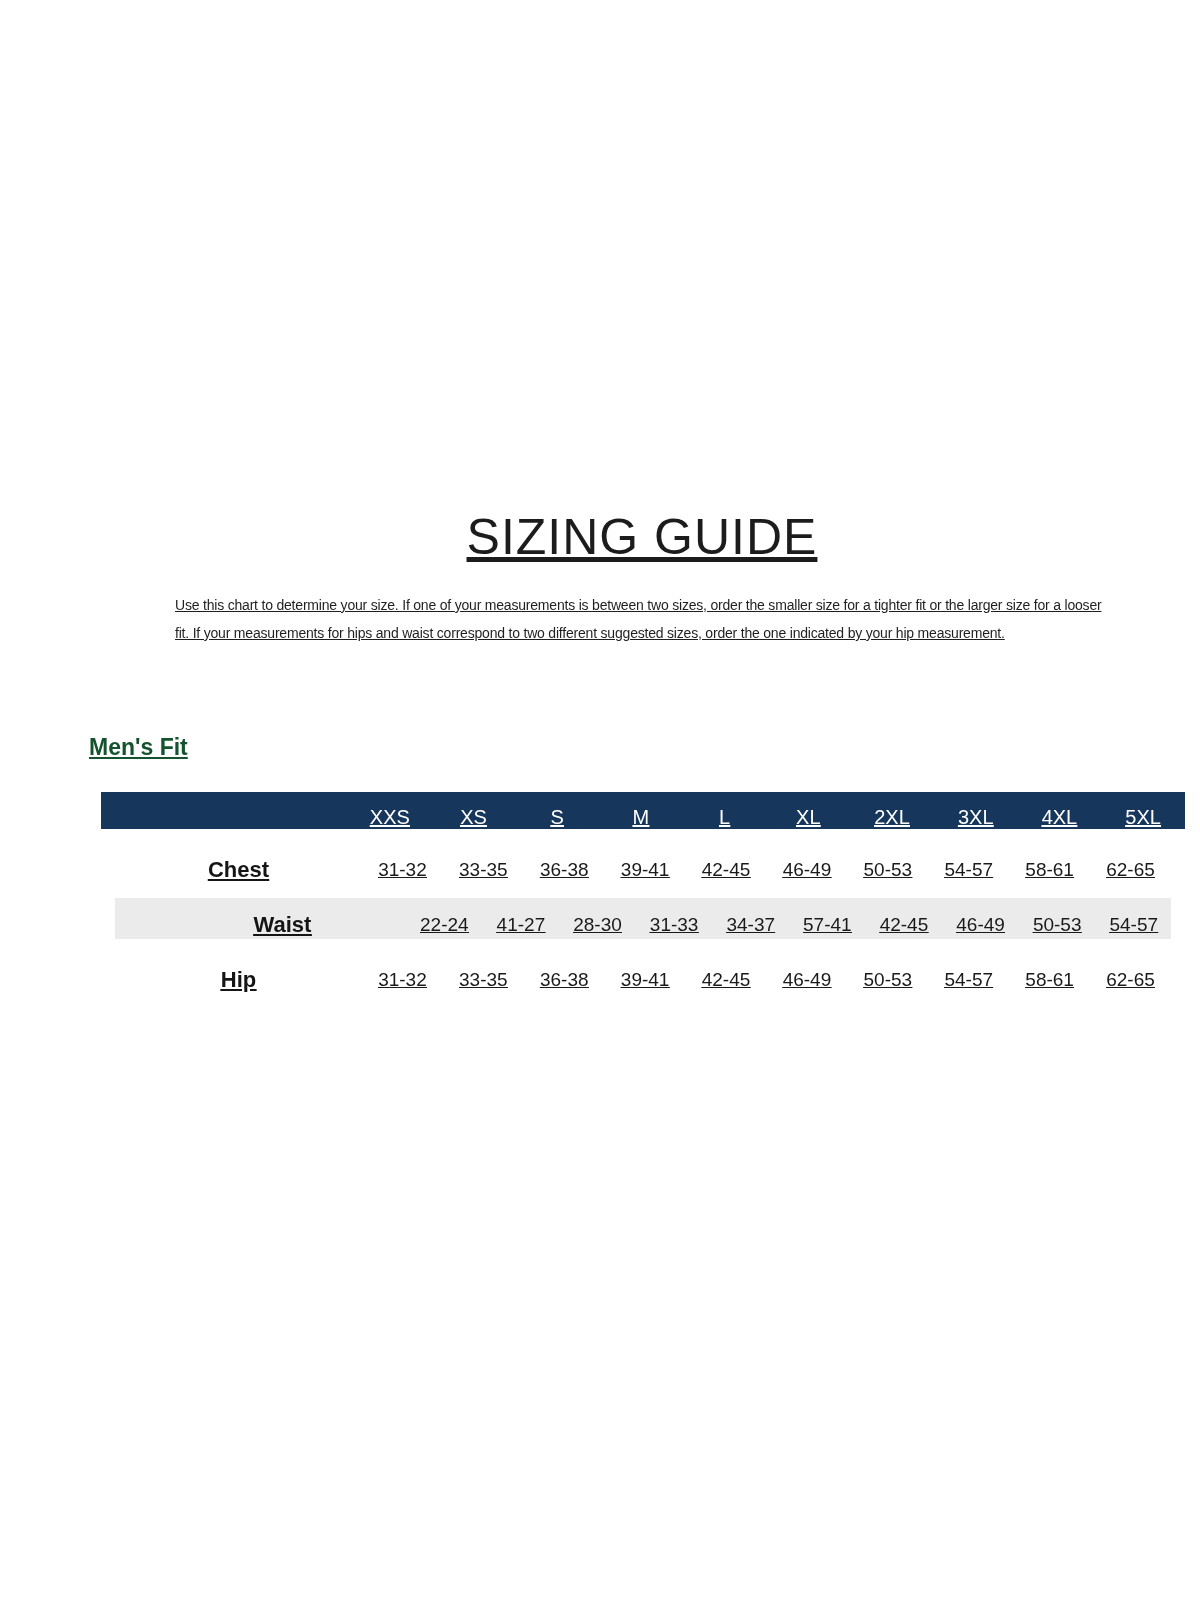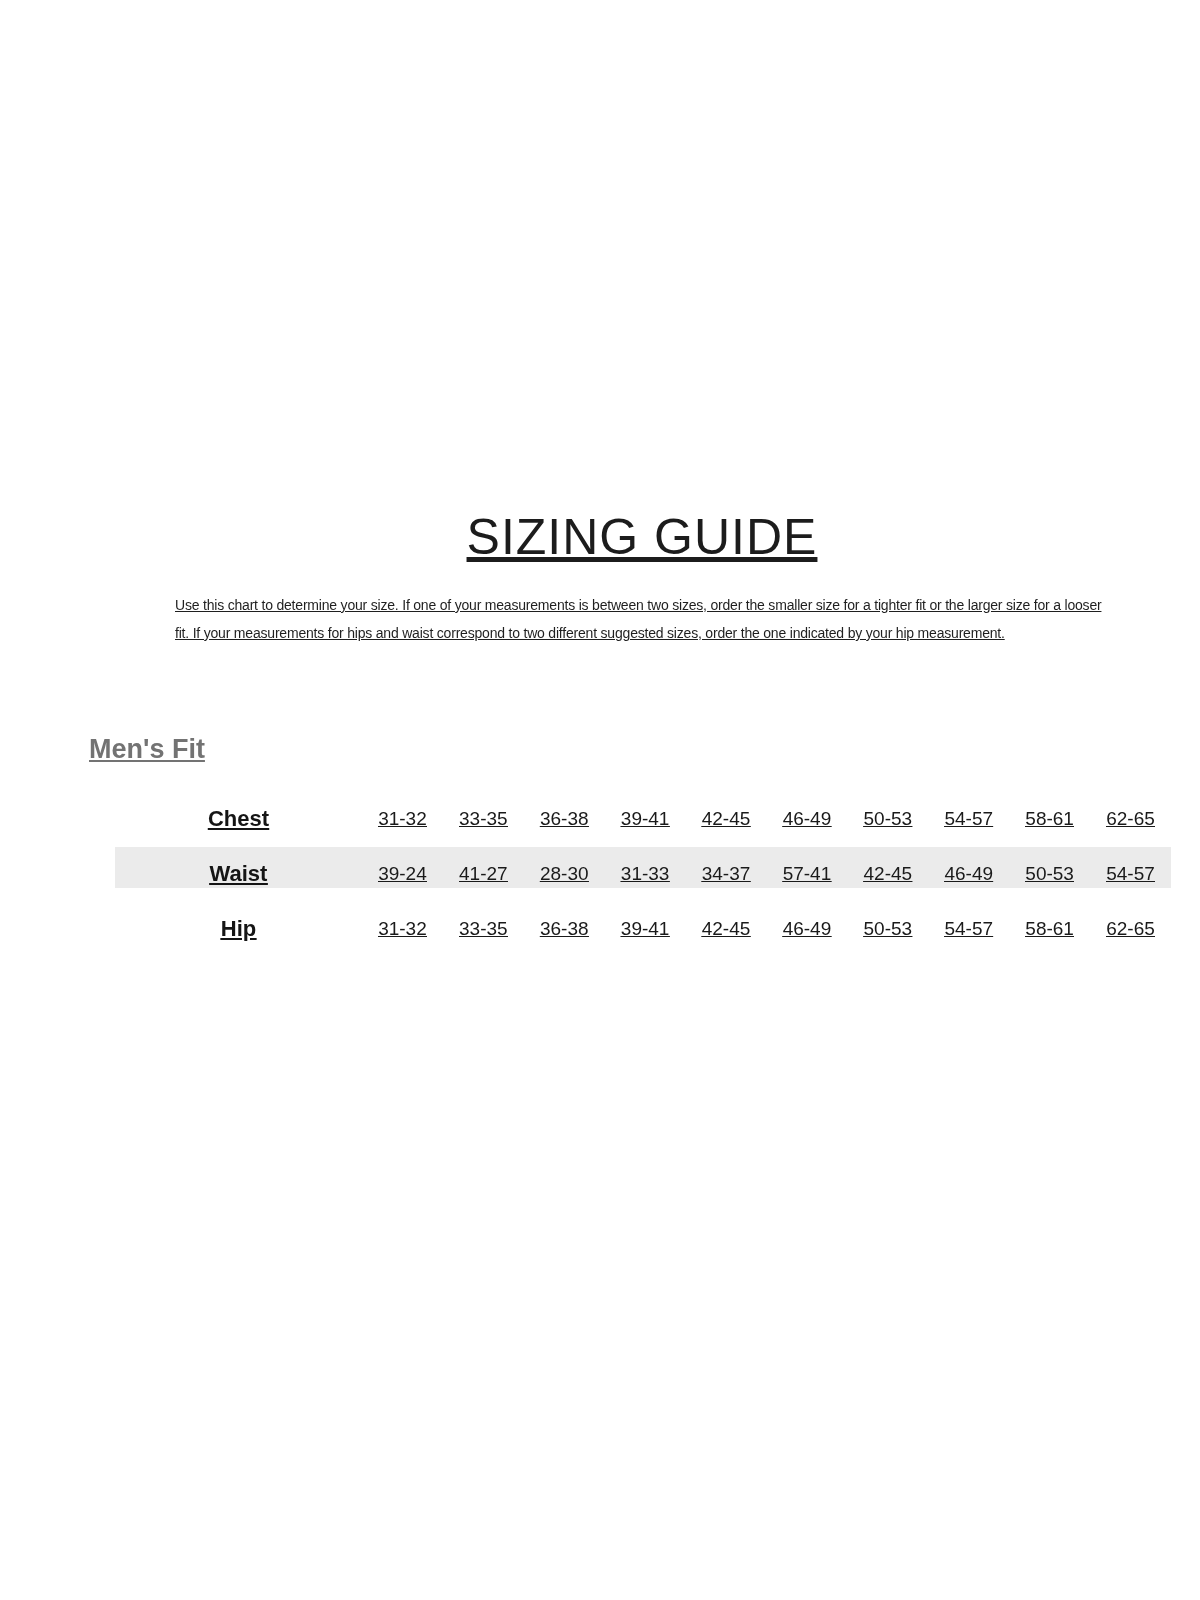--- a/index.html
+++ b/index.html
@@ -23,70 +23,83 @@
     font-size:50px;line-height:58px;font-weight:400;
     letter-spacing:1px;color:#1c1c1c;
   }
   .intro-text{
     position:absolute;top:549px;left:133px;width:935px;
     font-size:14px;line-height:28px;letter-spacing:-0.2px;
     color:#1f1f1f;
   }
   .section-label{
     position:absolute;top:692px;left:47px;
-    font-size:27px;font-weight:700;color:#737373;
+    font-size:23px;font-weight:700;color:#14532d;
   }
   .size-table{
     position:absolute;top:736px;left:45px;width:1112px;
     font-size:19px;
   }
   .header-row,.trow{
     display:grid;
     grid-template-columns:247px repeat(10,1fr);
     align-items:center;
   }
   .header-row{
     height:37px;
     background:var(--header-bg);
     color:var(--header-text);
   }
   .header-cell{font-size:20px;}
   .trow{height:41px;background:#ffffff;}
-  .trow.alt{background:var(--alt-row-bg);}
+  .trow.alt{background:var(--alt-row-bg);padding-left:44px;}
   .cell{text-align:center;white-space:nowrap;}
   .label-cell{font-size:22px;font-weight:700;color:#151515;}
   .value-cell{font-size:19px;color:var(--body-text);}
 </style>
 </head>
 <body>
 
 <h1 class="page-title">SIZING GUIDE</h1>
 
 <p class="intro-text">Use this chart to determine your size. If one of your measurements is between two sizes, order the smaller size for a tighter fit or the larger size for a looser fit. If your measurements for hips and waist correspond to two different suggested sizes, order the one indicated by your hip measurement.</p>
 
 <div class="section-label">Men's Fit</div>
 
 <div class="size-table">
+  <div class="header-row">
+      <div class="cell label-cell"></div>
+      <div class="cell header-cell">XXS</div>
+      <div class="cell header-cell">XS</div>
+      <div class="cell header-cell">S</div>
+      <div class="cell header-cell">M</div>
+      <div class="cell header-cell">L</div>
+      <div class="cell header-cell">XL</div>
+      <div class="cell header-cell">2XL</div>
+      <div class="cell header-cell">3XL</div>
+      <div class="cell header-cell">4XL</div>
+      <div class="cell header-cell">5XL</div>
+    </div>
   <div>
       <div class="trow">
         <div class="cell label-cell">Chest</div>
         <div class="cell value-cell">31-32</div>
         <div class="cell value-cell">33-35</div>
         <div class="cell value-cell">36-38</div>
         <div class="cell value-cell">39-41</div>
         <div class="cell value-cell">42-45</div>
         <div class="cell value-cell">46-49</div>
         <div class="cell value-cell">50-53</div>
         <div class="cell value-cell">54-57</div>
         <div class="cell value-cell">58-61</div>
         <div class="cell value-cell">62-65</div>
       </div>
       <div class="trow alt">
         <div class="cell label-cell">Waist</div>
-        <div class="cell value-cell">39-24</div>
+        <div class="cell value-cell">22-24</div>
         <div class="cell value-cell">41-27</div>
         <div class="cell value-cell">28-30</div>
         <div class="cell value-cell">31-33</div>
         <div class="cell value-cell">34-37</div>
         <div class="cell value-cell">57-41</div>
         <div class="cell value-cell">42-45</div>
         <div class="cell value-cell">46-49</div>
         <div class="cell value-cell">50-53</div>
         <div class="cell value-cell">54-57</div>
       </div>

